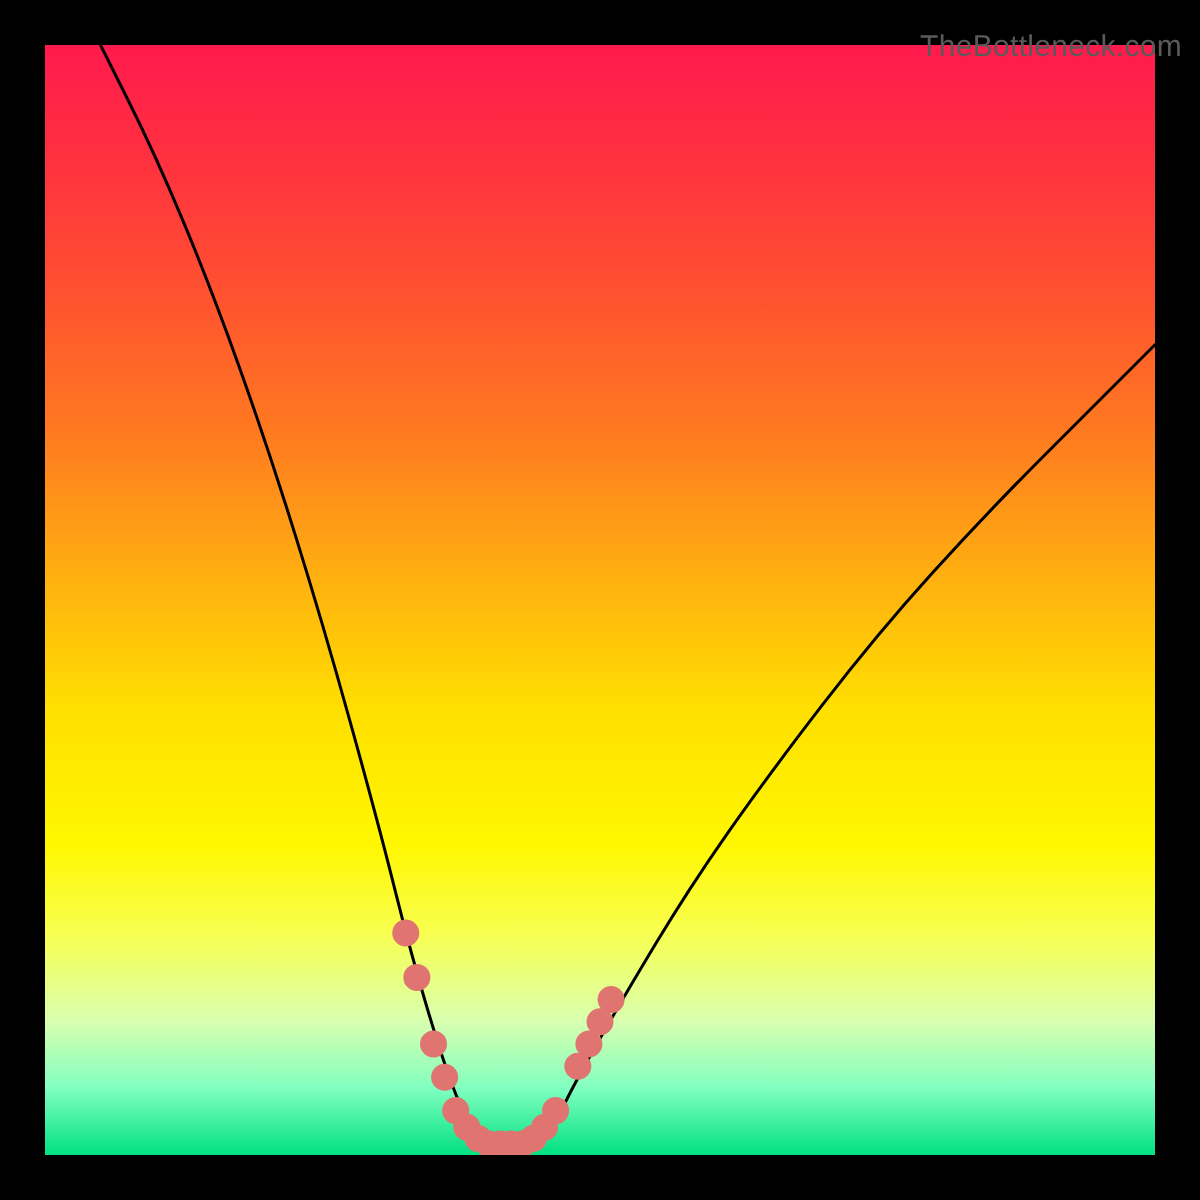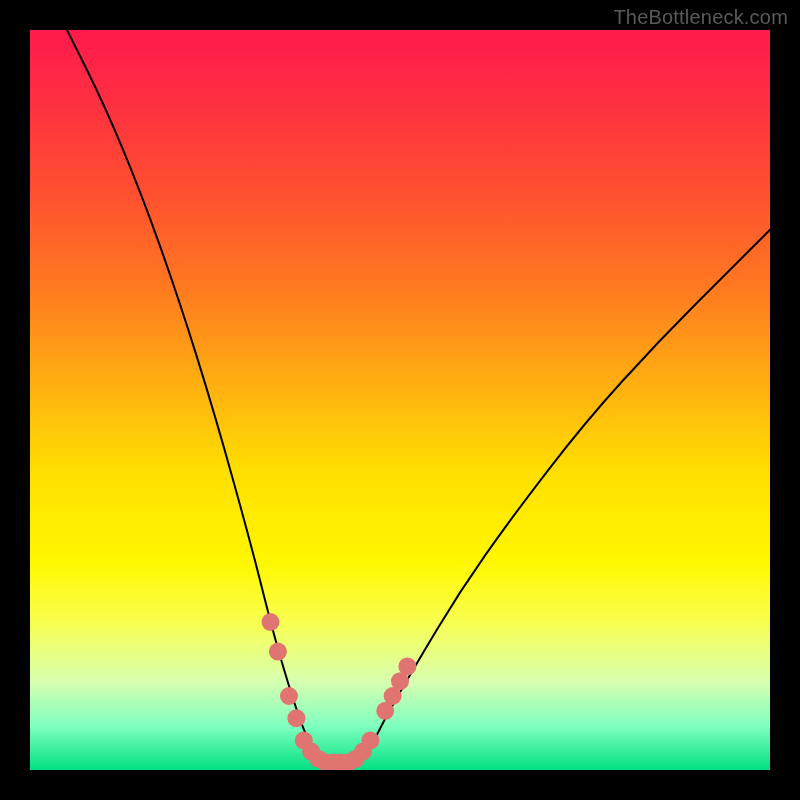--- a/index.html
+++ b/index.html
@@ -31,21 +31,21 @@
       #ffb010 48%,
       #ffe000 60%,
       #fff700 72%,
       #f8ff50 80%,
       #d8ffb0 88%,
       #80ffc0 94%,
       #00e080 100%);
   }
   .watermark {
     position: absolute;
-    top: 6px;
+    top: 20px;
     right: 12px;
     color: #5a5a5a;
     font-size: 20px;
     font-weight: 500;
     letter-spacing: 0.2px;
   }
   svg.curve {
     position: absolute;
     left: 0; top: 0;
     width: 740px;

